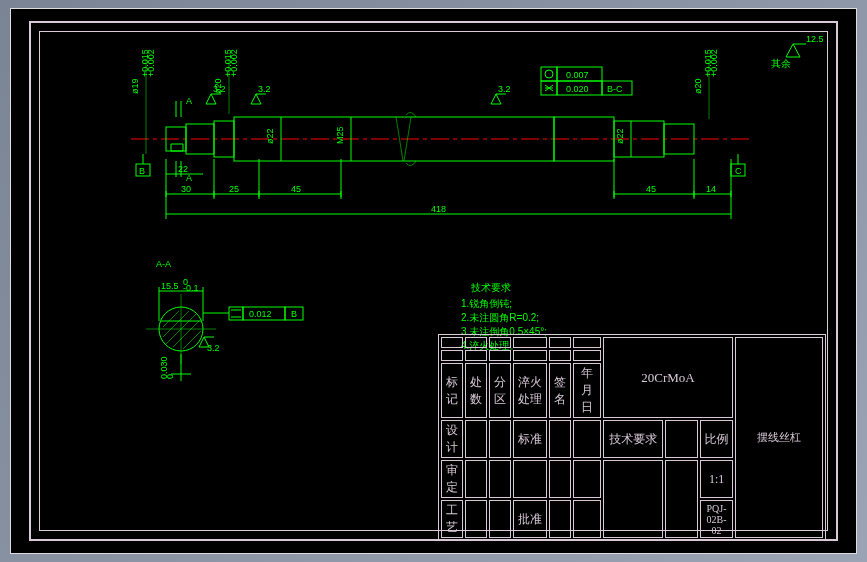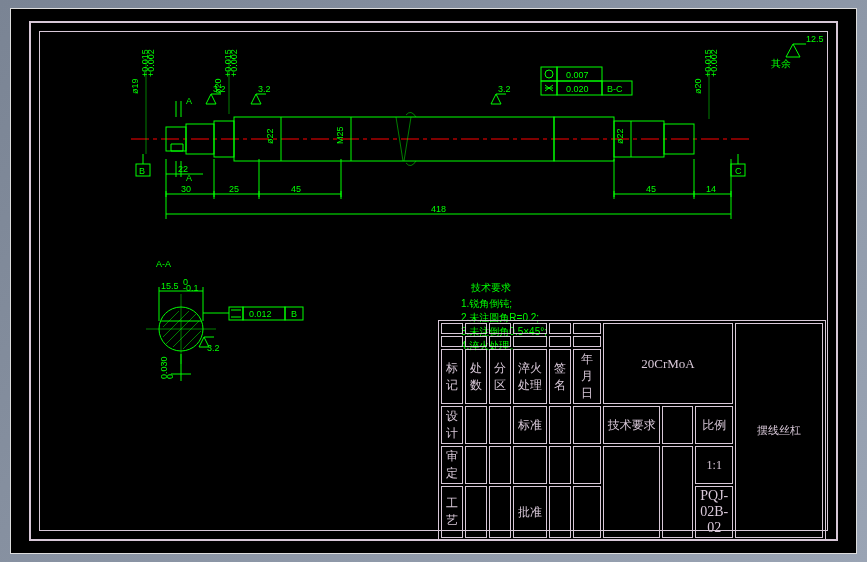--- a/index.html
+++ b/index.html
@@ -245,18 +245,18 @@
           <td rowspan="2"></td>
           <td>1:1</td>
         </tr>
 <tr>
           <td style="height:11px">工艺</td>
           <td></td>
           <td></td>
           <td>批准</td>
           <td></td>
           <td></td>
-<td style="font-size:14px">PQJ-02B-02</td>
+<td style="font-size:10px">PQJ-02B-02</td>
         </tr>
 </tbody>
     </table>
 
 </div>
 
 </body></html>

